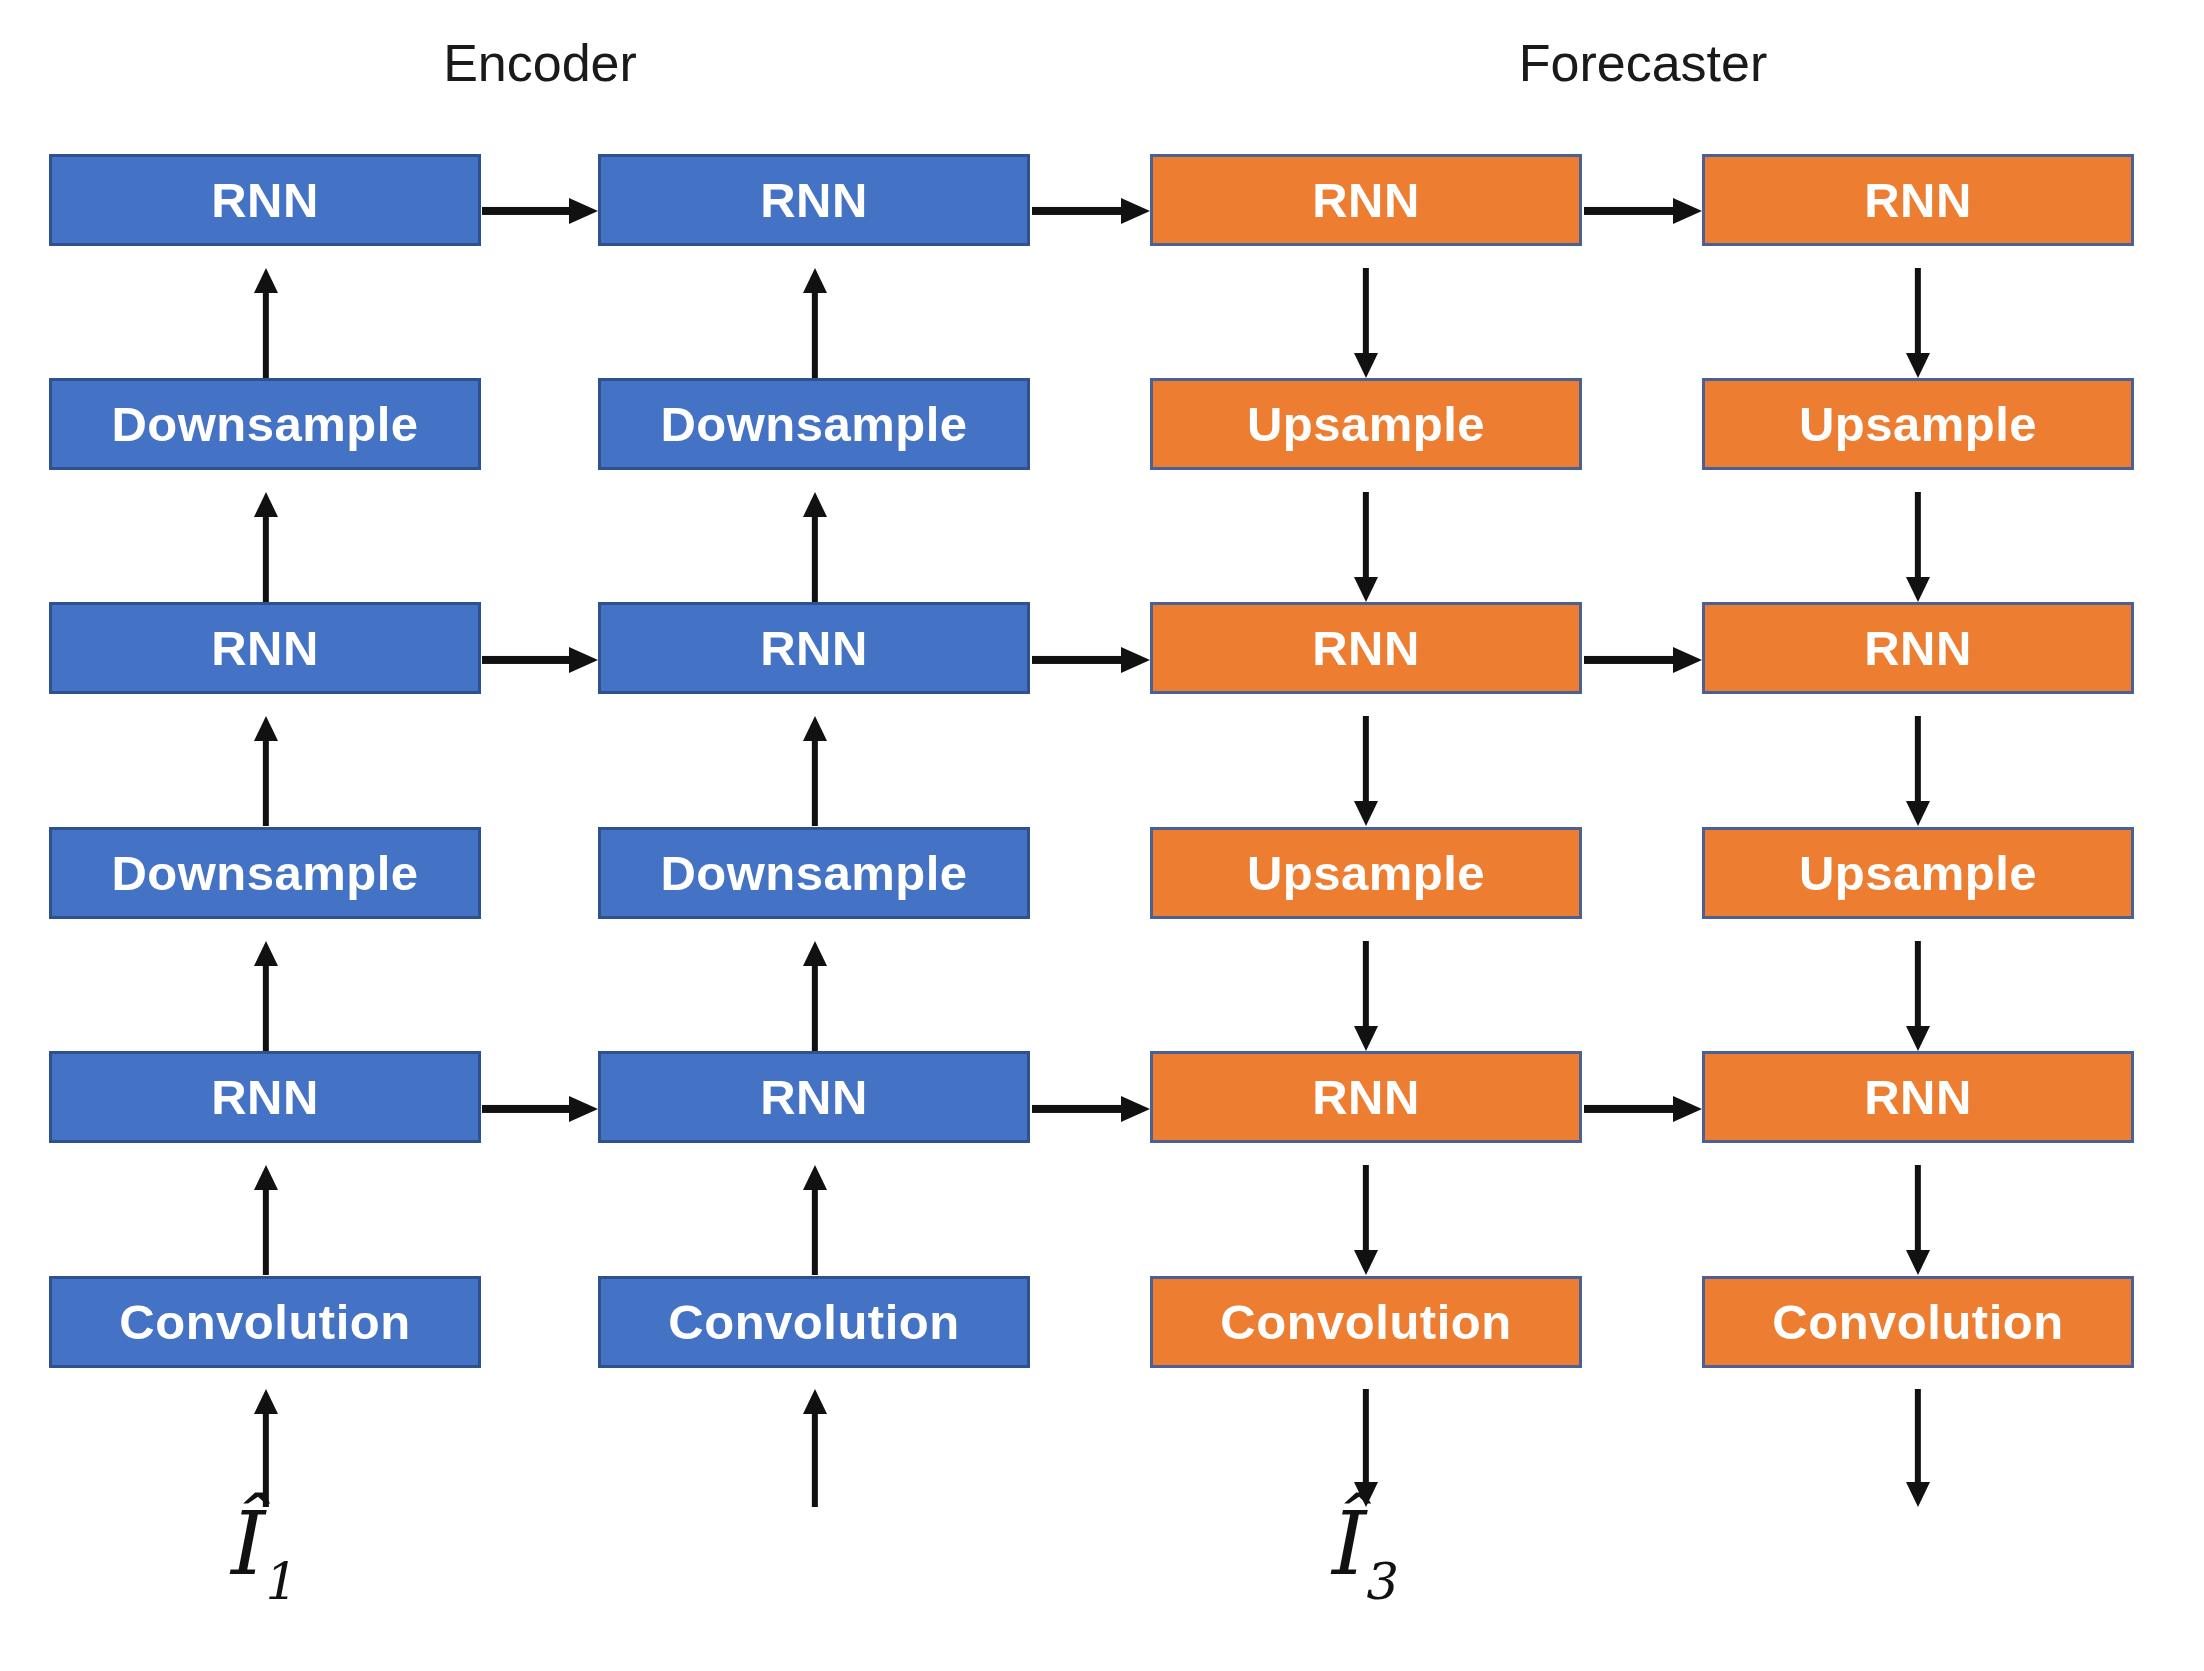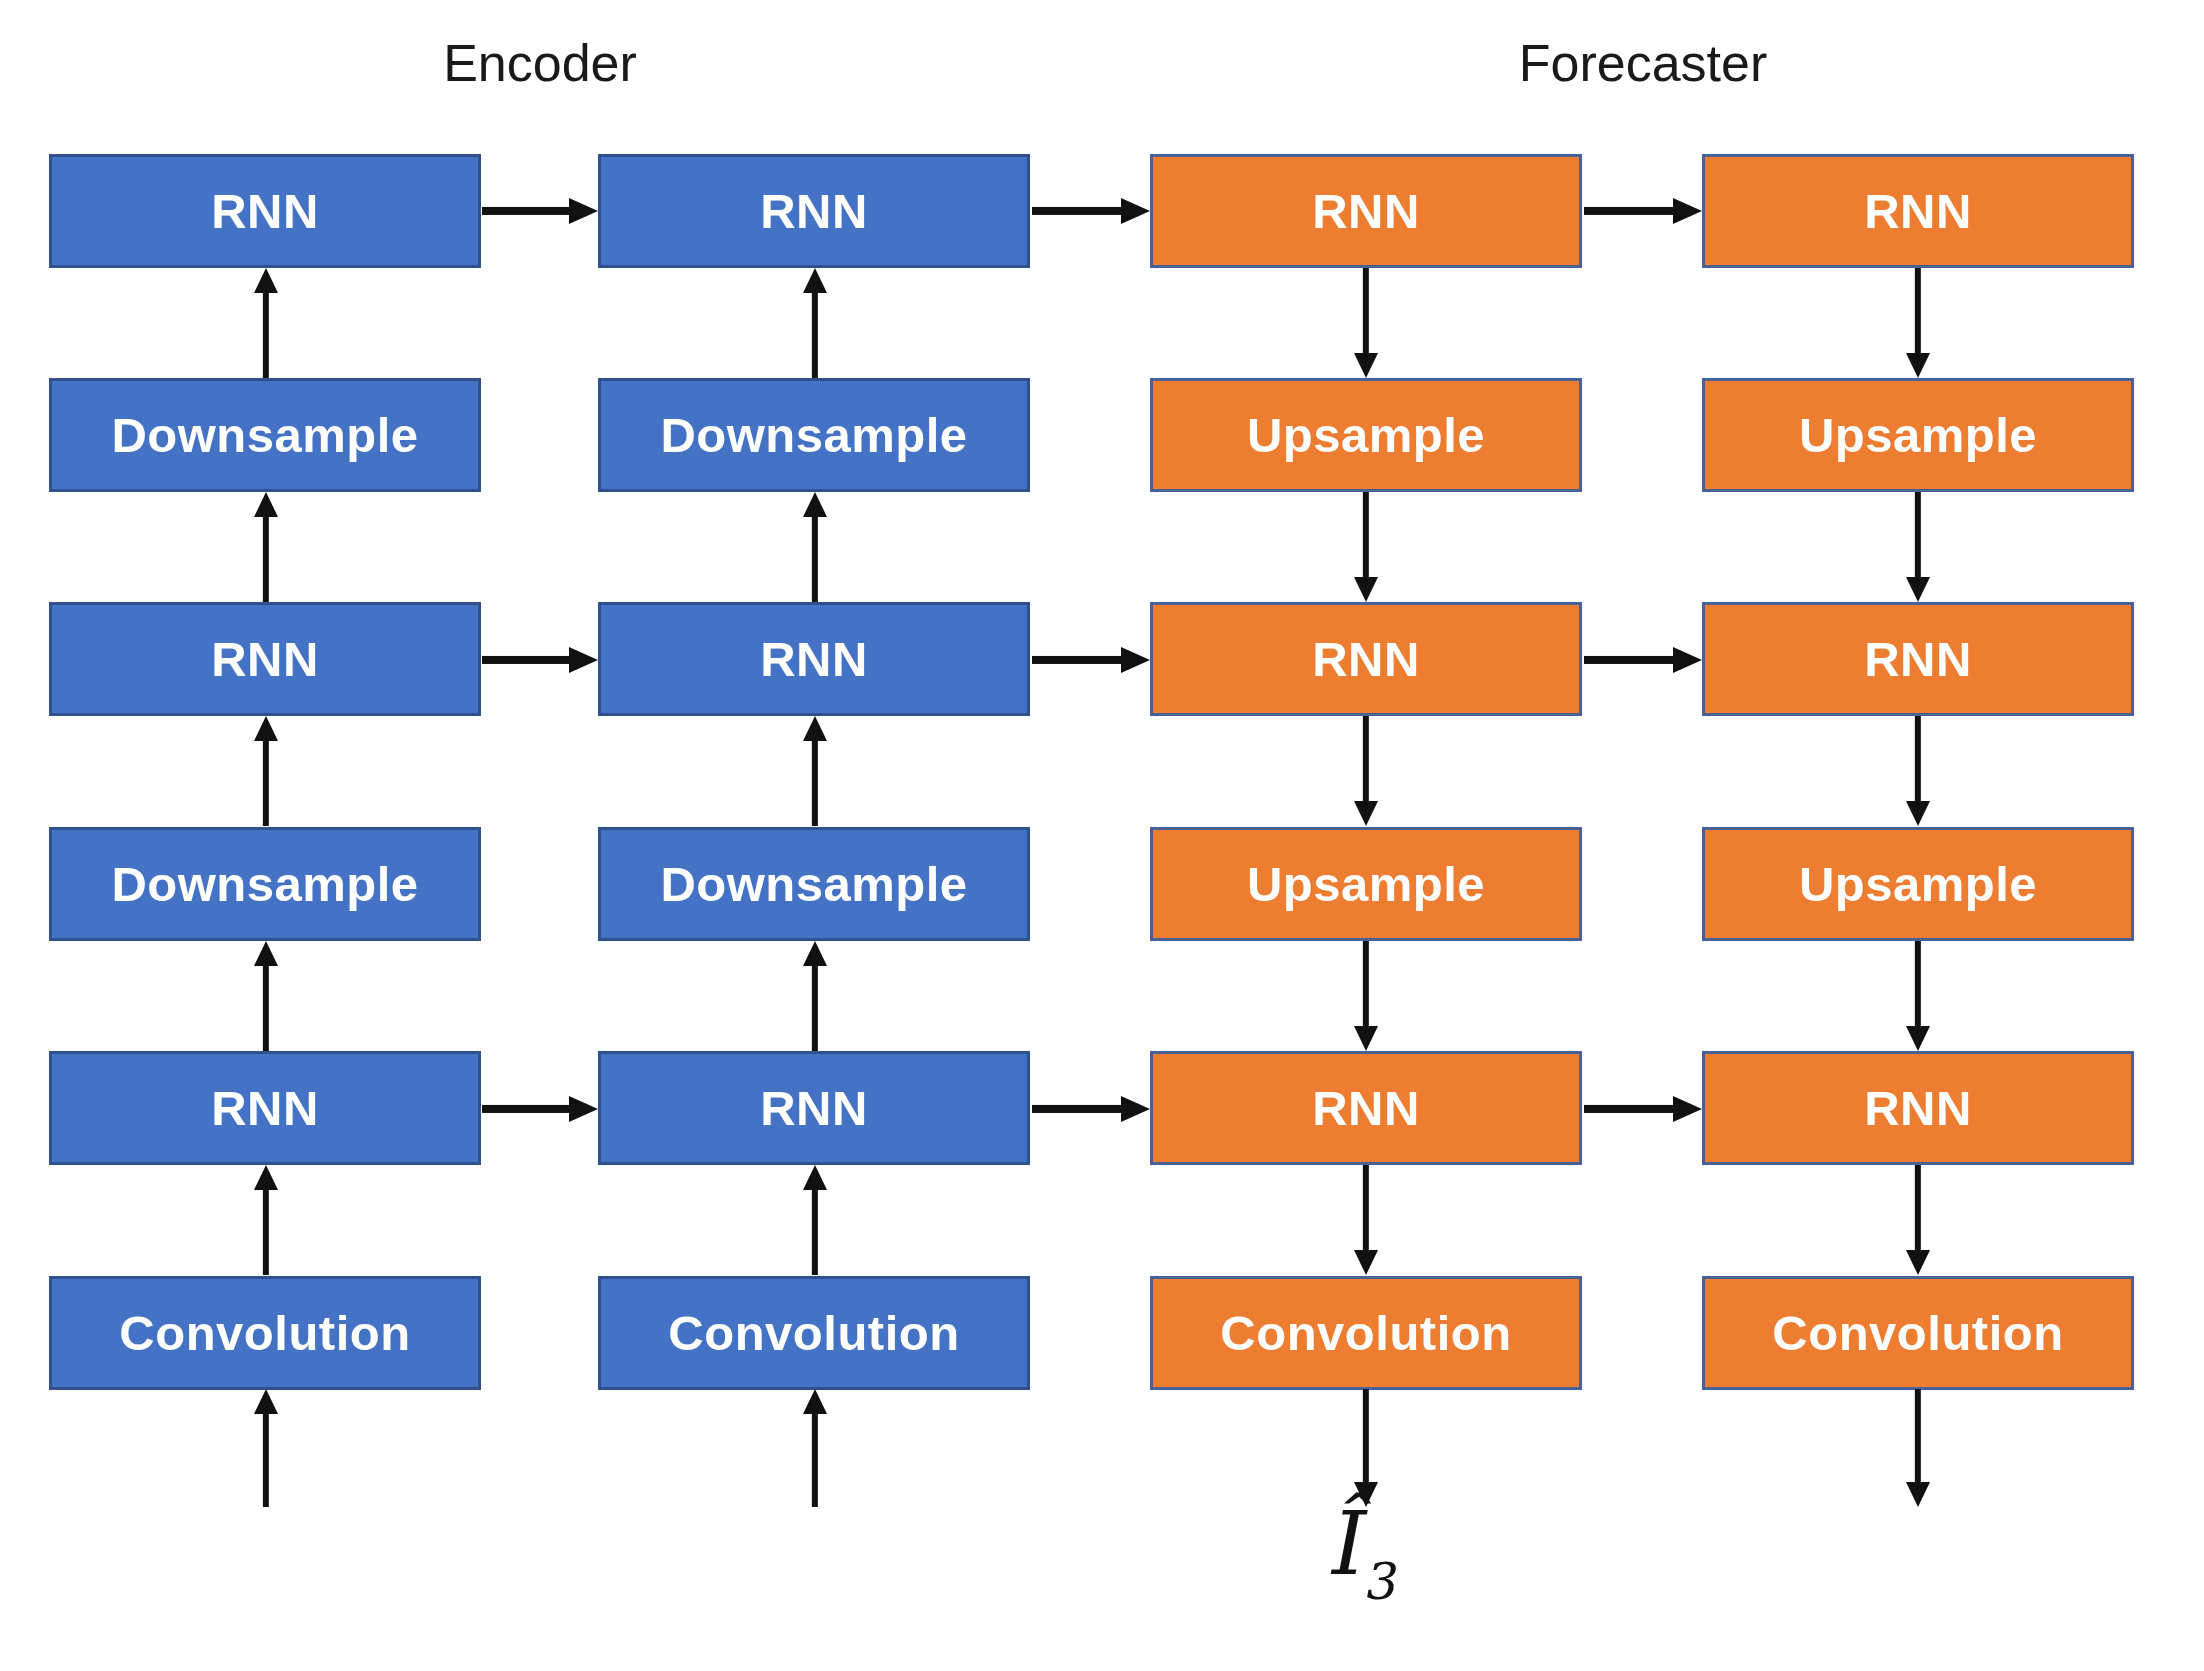--- a/index.html
+++ b/index.html
@@ -1,20 +1,20 @@
 <!DOCTYPE html>
 <html style="--encoder-fill: #4472C4; --encoder-border: #2F528F; --forecaster-fill: #ED7D31; --forecaster-border: #4A6097; --arrow: #111111; --box-text: #FFFFFF; --title-text: #1A1A1A; --label-text: #111111;font-size:14.5px"><head>
 <meta charset="utf-8">
 <style>
   html,body{margin:0;padding:0;background:#ffffff;}
   .stage{position:relative;width:2205px;height:1672px;background:#fff;overflow:hidden;
          font-family:"Liberation Sans",sans-serif;}
   .section-title{position:absolute;width:470px;text-align:center;
     font:400 52px/1.15 "Liberation Sans",sans-serif;color:var(--title-text);}
-  .box{position:absolute;width:432px;height:114px;box-sizing:border-box;
+  .box{position:absolute;width:432px;height:92px;box-sizing:border-box;
     display:flex;align-items:center;justify-content:center;
     font:700 49px "Liberation Sans",sans-serif;color:var(--box-text);
     letter-spacing:0.5px;}
   .enc{background:var(--encoder-fill);border:3.6px solid var(--encoder-border);}
   .fore{background:var(--forecaster-fill);border:3.6px solid var(--forecaster-border);}
   
   .c0{left:49px;}  .c1{left:598px;}  .c2{left:1150px;}  .c3{left:1702px;}
   
   .r0{top:154px;} .r1{top:378px;} .r2{top:602px;} .r3{top:827px;} .r4{top:1051px;} .r5{top:1276px;}
   
@@ -114,16 +114,17 @@
   <div class="arrow h right hy0 hs0"></div>
   <div class="arrow h right hy0 hs1"></div>
   <div class="arrow h right hy0 hs2"></div>
   <div class="arrow h right hy1 hs0"></div>
   <div class="arrow h right hy1 hs1"></div>
   <div class="arrow h right hy1 hs2"></div>
   <div class="arrow h right hy2 hs0"></div>
   <div class="arrow h right hy2 hs1"></div>
   <div class="arrow h right hy2 hs2"></div>
 
+  <div class="io-label" style="left:156px"><span>Î</span><sub>1</sub></div>
   <div class="io-label" style="left:1257px"><span>Î</span><sub>3</sub></div>
 
 </div>
 
 
 </body></html>

